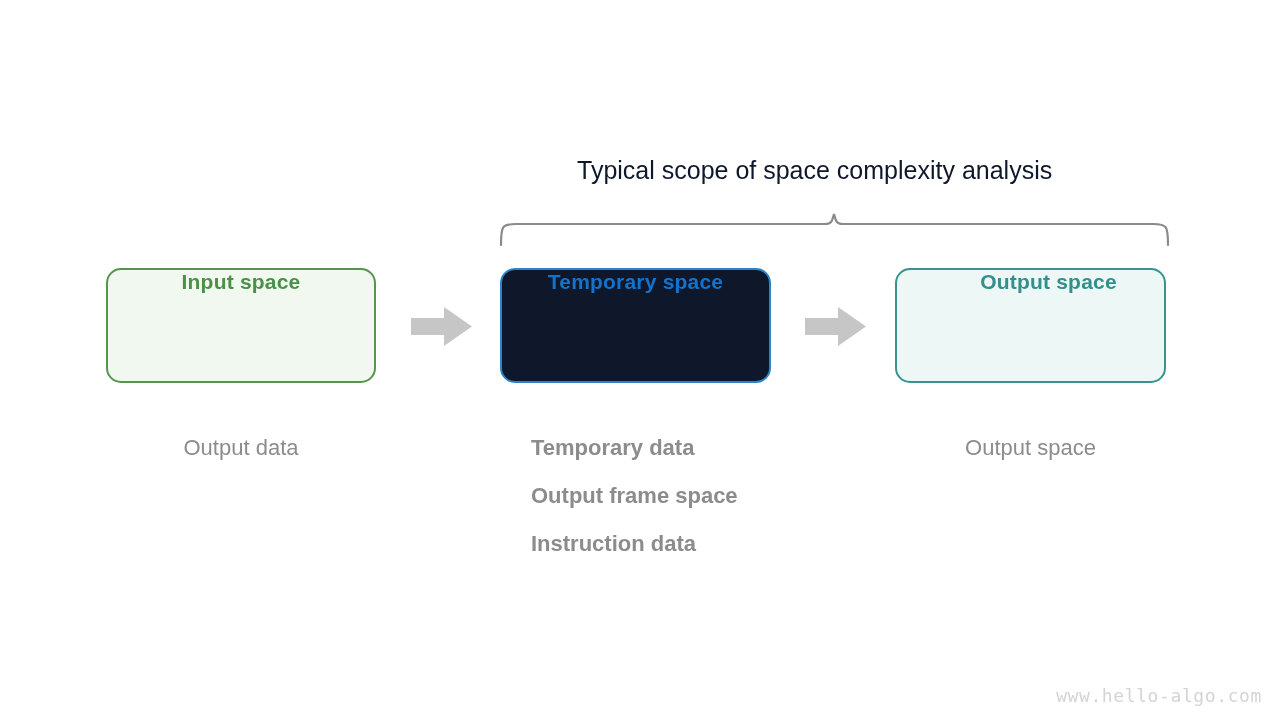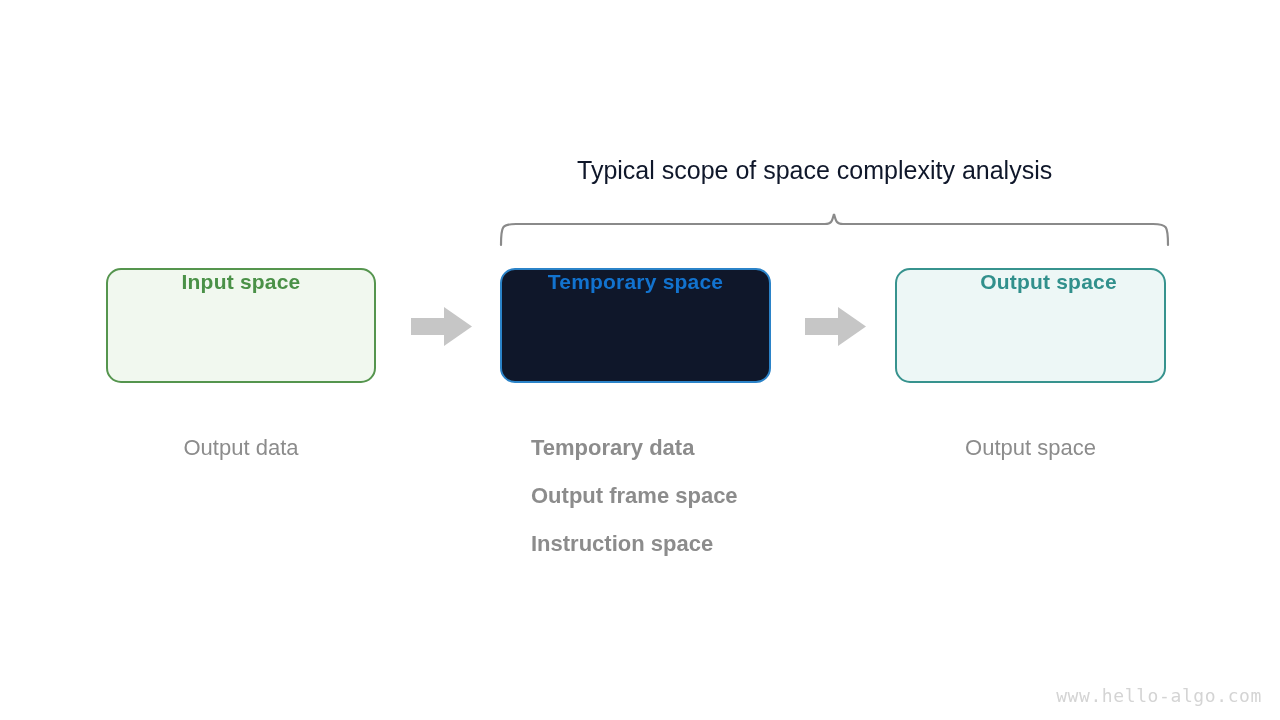--- a/index.html
+++ b/index.html
@@ -135,21 +135,21 @@
     <span class="box-label" style="color:#31908c;">Output space</span>
   </div>
 
   <div class="caption-col" id="captions-input">
     <div class="caption-line">Output data</div>
   </div>
 
   <div class="caption-col" id="captions-temp">
     <div class="caption-line">Temporary data</div>
     <div class="caption-line">Output frame space</div>
-    <div class="caption-line">Instruction space</div>
+    <div class="caption-line">Instruction data</div>
   </div>
 
   <div class="caption-col" id="captions-output">
     <div class="caption-line">Output space</div>
   </div>
 
   <div class="watermark">www.hello-algo.com</div>
 
 </div>
 

